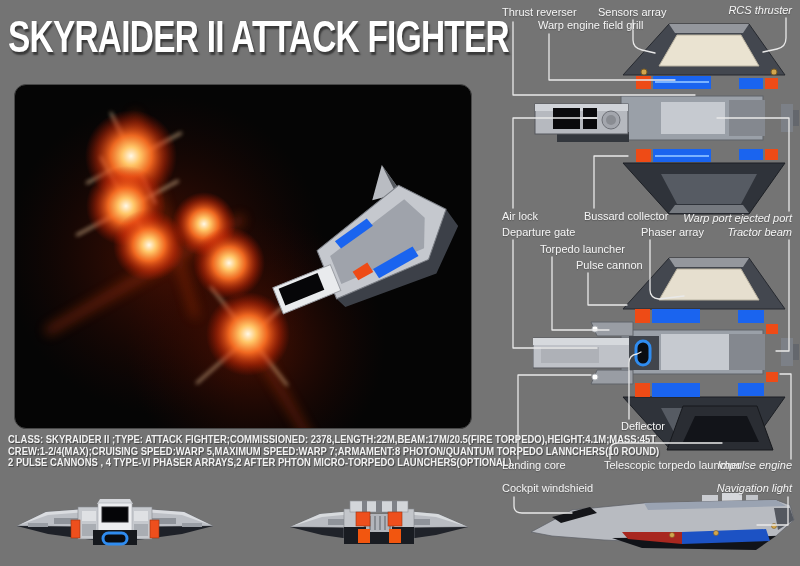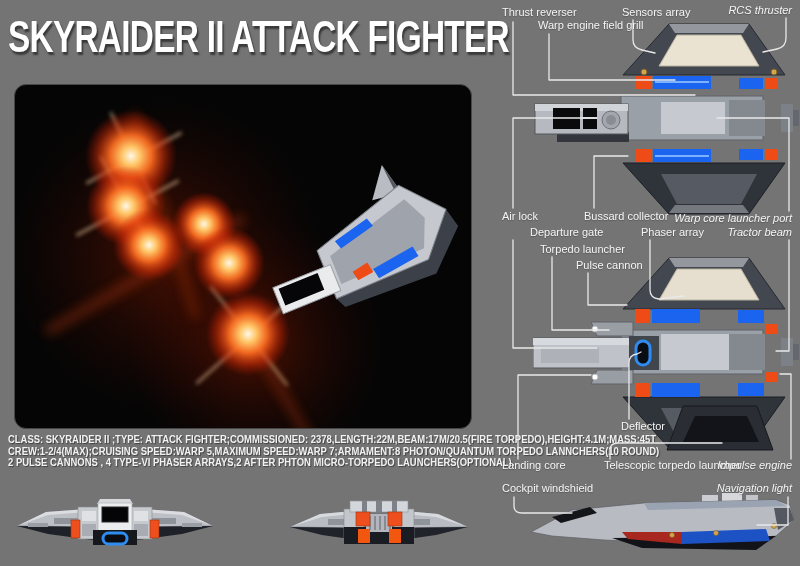--- a/index.html
+++ b/index.html
@@ -246,26 +246,26 @@
       <path d="M518,459 L518,375 L591,375"></path>
       <path d="M610,459 L610,450 Q610,443 618,443 L722,443"></path>
       <path d="M791,459 L791,374 L780,374"></path>
       <path d="M514,497 L514,506 Q514,513 522,513 L572,513"></path>
       <path d="M788,497 L788,525 L757,525"></path>
     </g>
   </svg>
 
   <div class="lbl" style="left:502px;top:7px">Thrust reverser</div>
   <div class="lbl" style="left:538px;top:20px">Warp engine field grill</div>
-  <div class="lbl" style="left:622px;top:7px">Sensors array</div>
+  <div class="lbl" style="left:598px;top:7px">Sensors array</div>
   <div class="lbl r" style="top:5px">RCS thruster</div>
   <div class="lbl" style="left:502px;top:211px">Air lock</div>
   <div class="lbl" style="left:584px;top:211px">Bussard collector</div>
-  <div class="lbl r" style="top:213px">Warp core launcher  port</div>
-  <div class="lbl" style="left:530px;top:227px">Departure gate</div>
+  <div class="lbl r" style="top:213px">Warp port ejected  port</div>
+  <div class="lbl" style="left:502px;top:227px">Departure gate</div>
   <div class="lbl" style="left:540px;top:244px">Torpedo launcher</div>
   <div class="lbl" style="left:576px;top:260px">Pulse cannon</div>
   <div class="lbl" style="left:641px;top:227px">Phaser array</div>
   <div class="lbl r" style="top:227px">Tractor beam</div>
   <div class="lbl" style="left:621px;top:421px">Deflector</div>
   <div class="lbl" style="left:502px;top:460px">Landing core</div>
   <div class="lbl" style="left:604px;top:460px">Telescopic torpedo launcher</div>
   <div class="lbl r" style="top:460px">Impulse engine</div>
   <div class="lbl" style="left:502px;top:483px">Cockpit windshieid</div>
   <div class="lbl r" style="top:483px">Navigation light</div>

